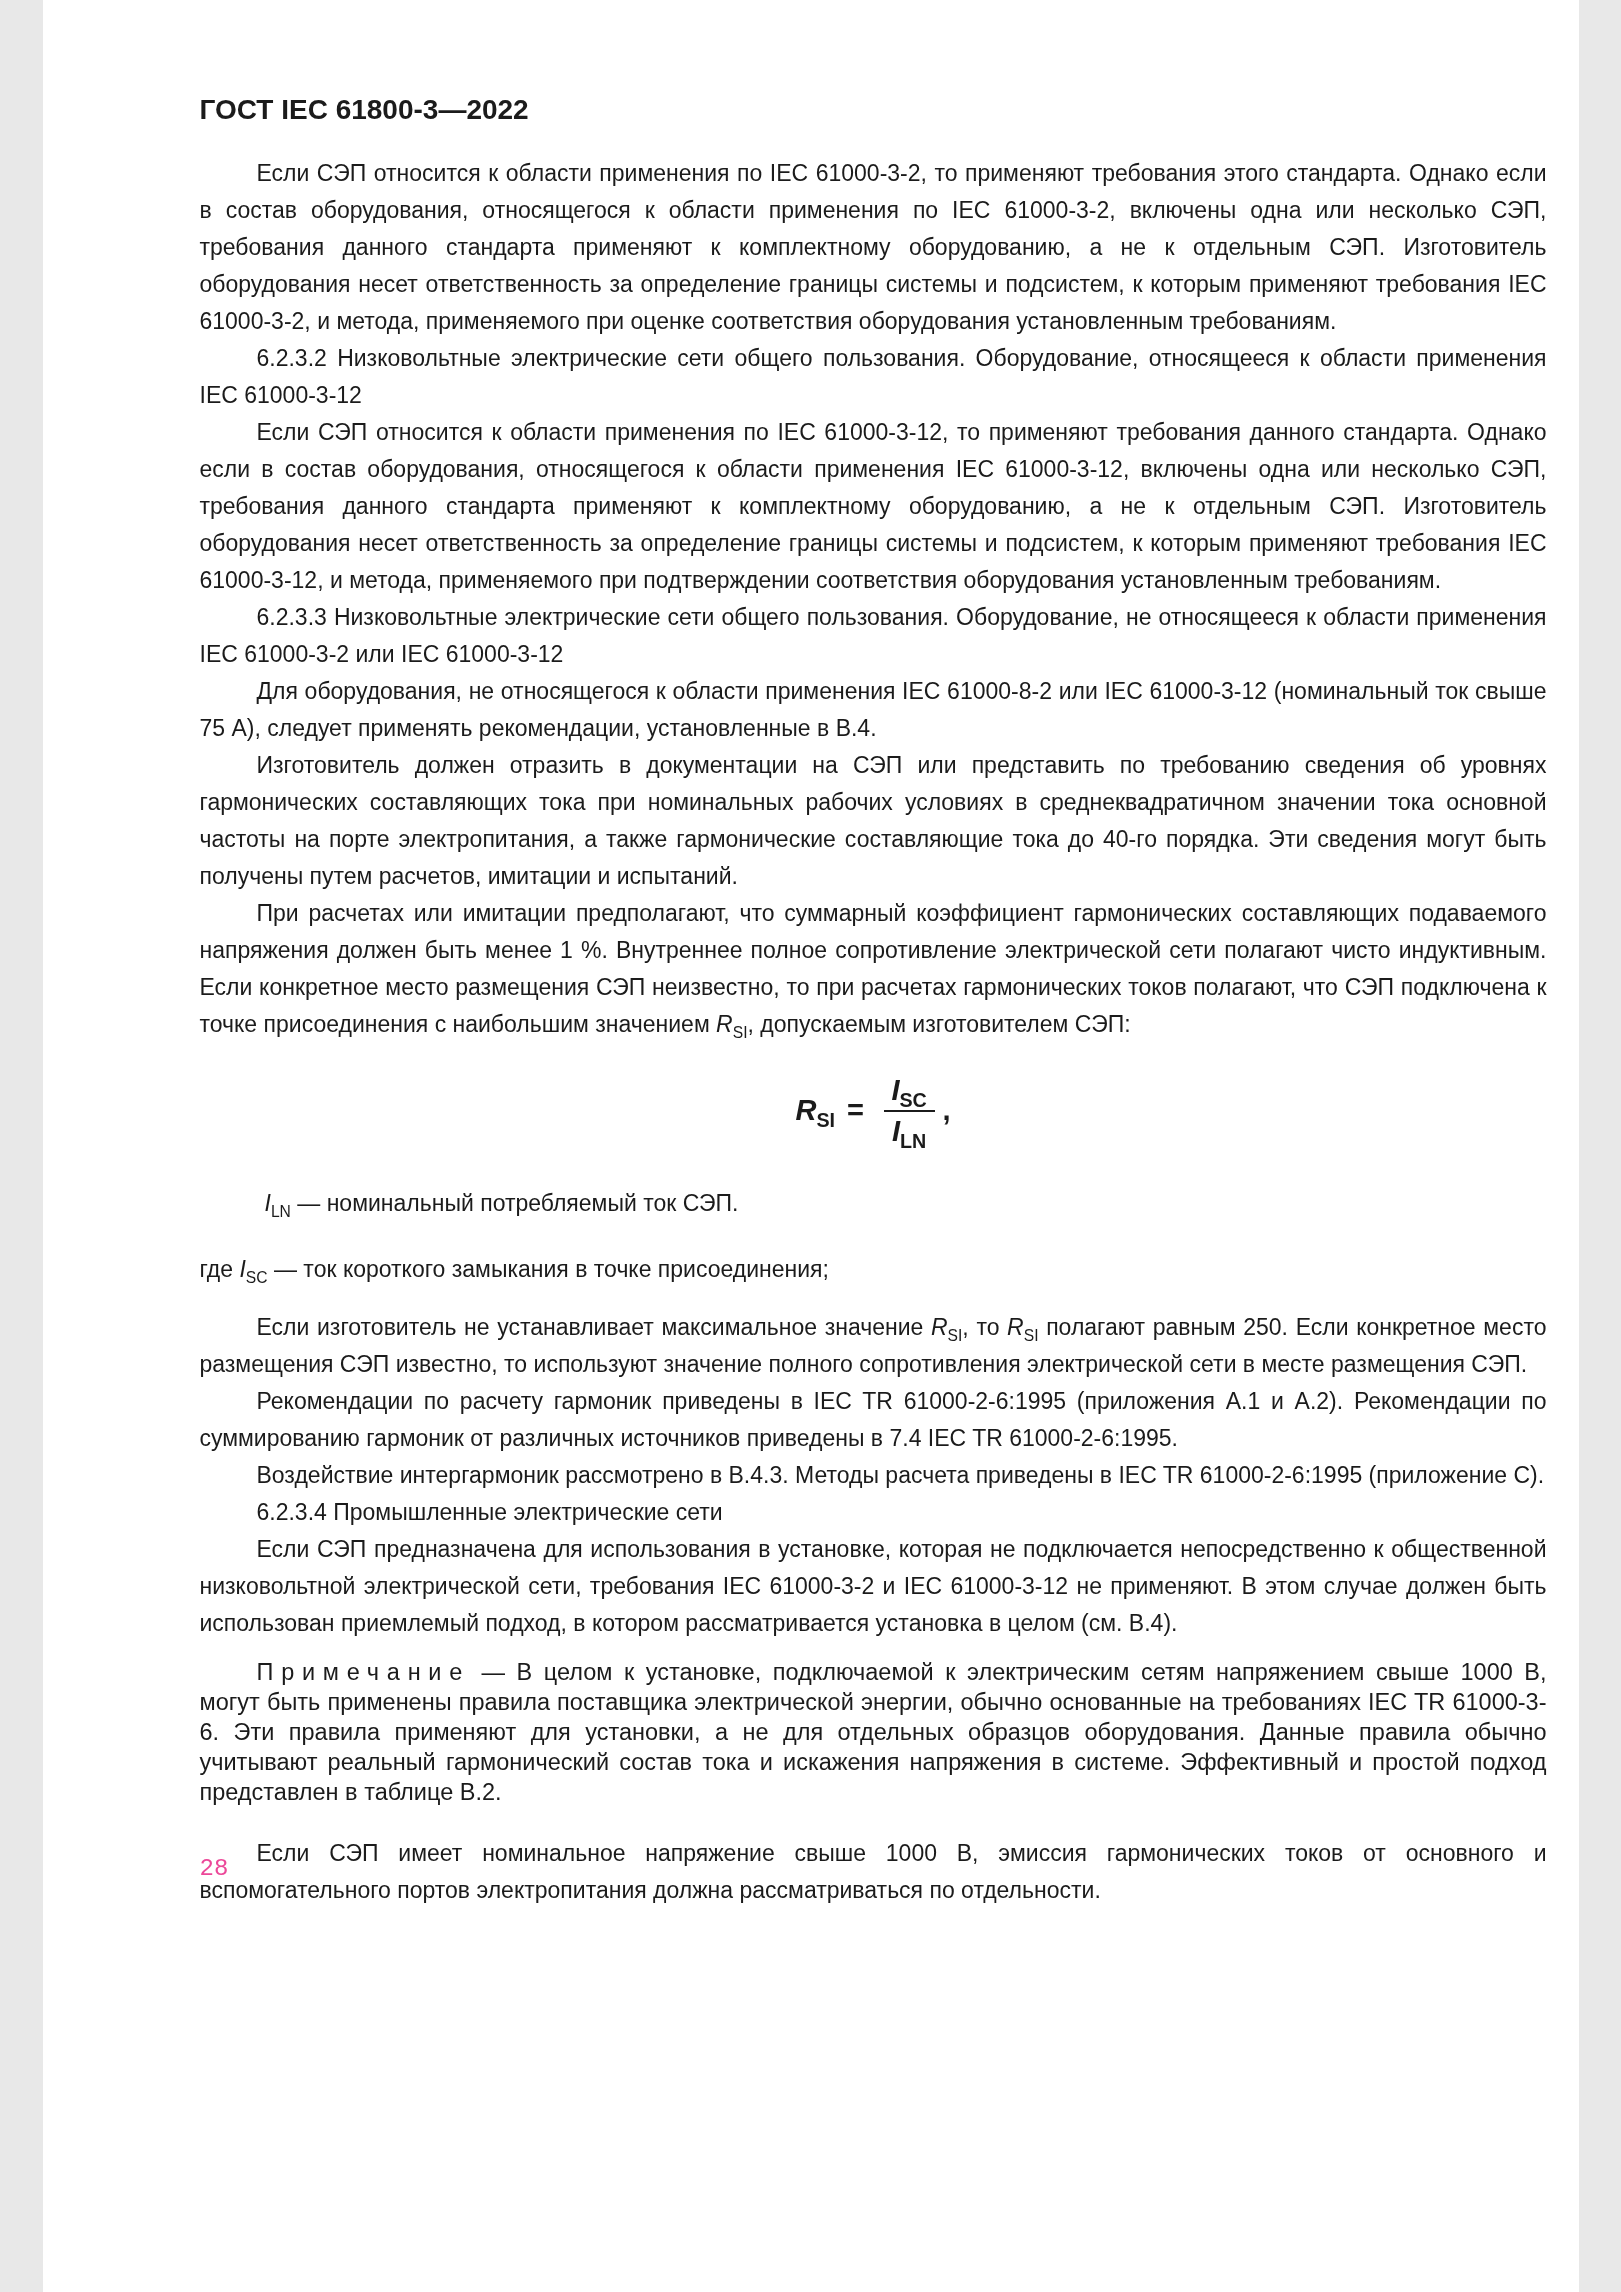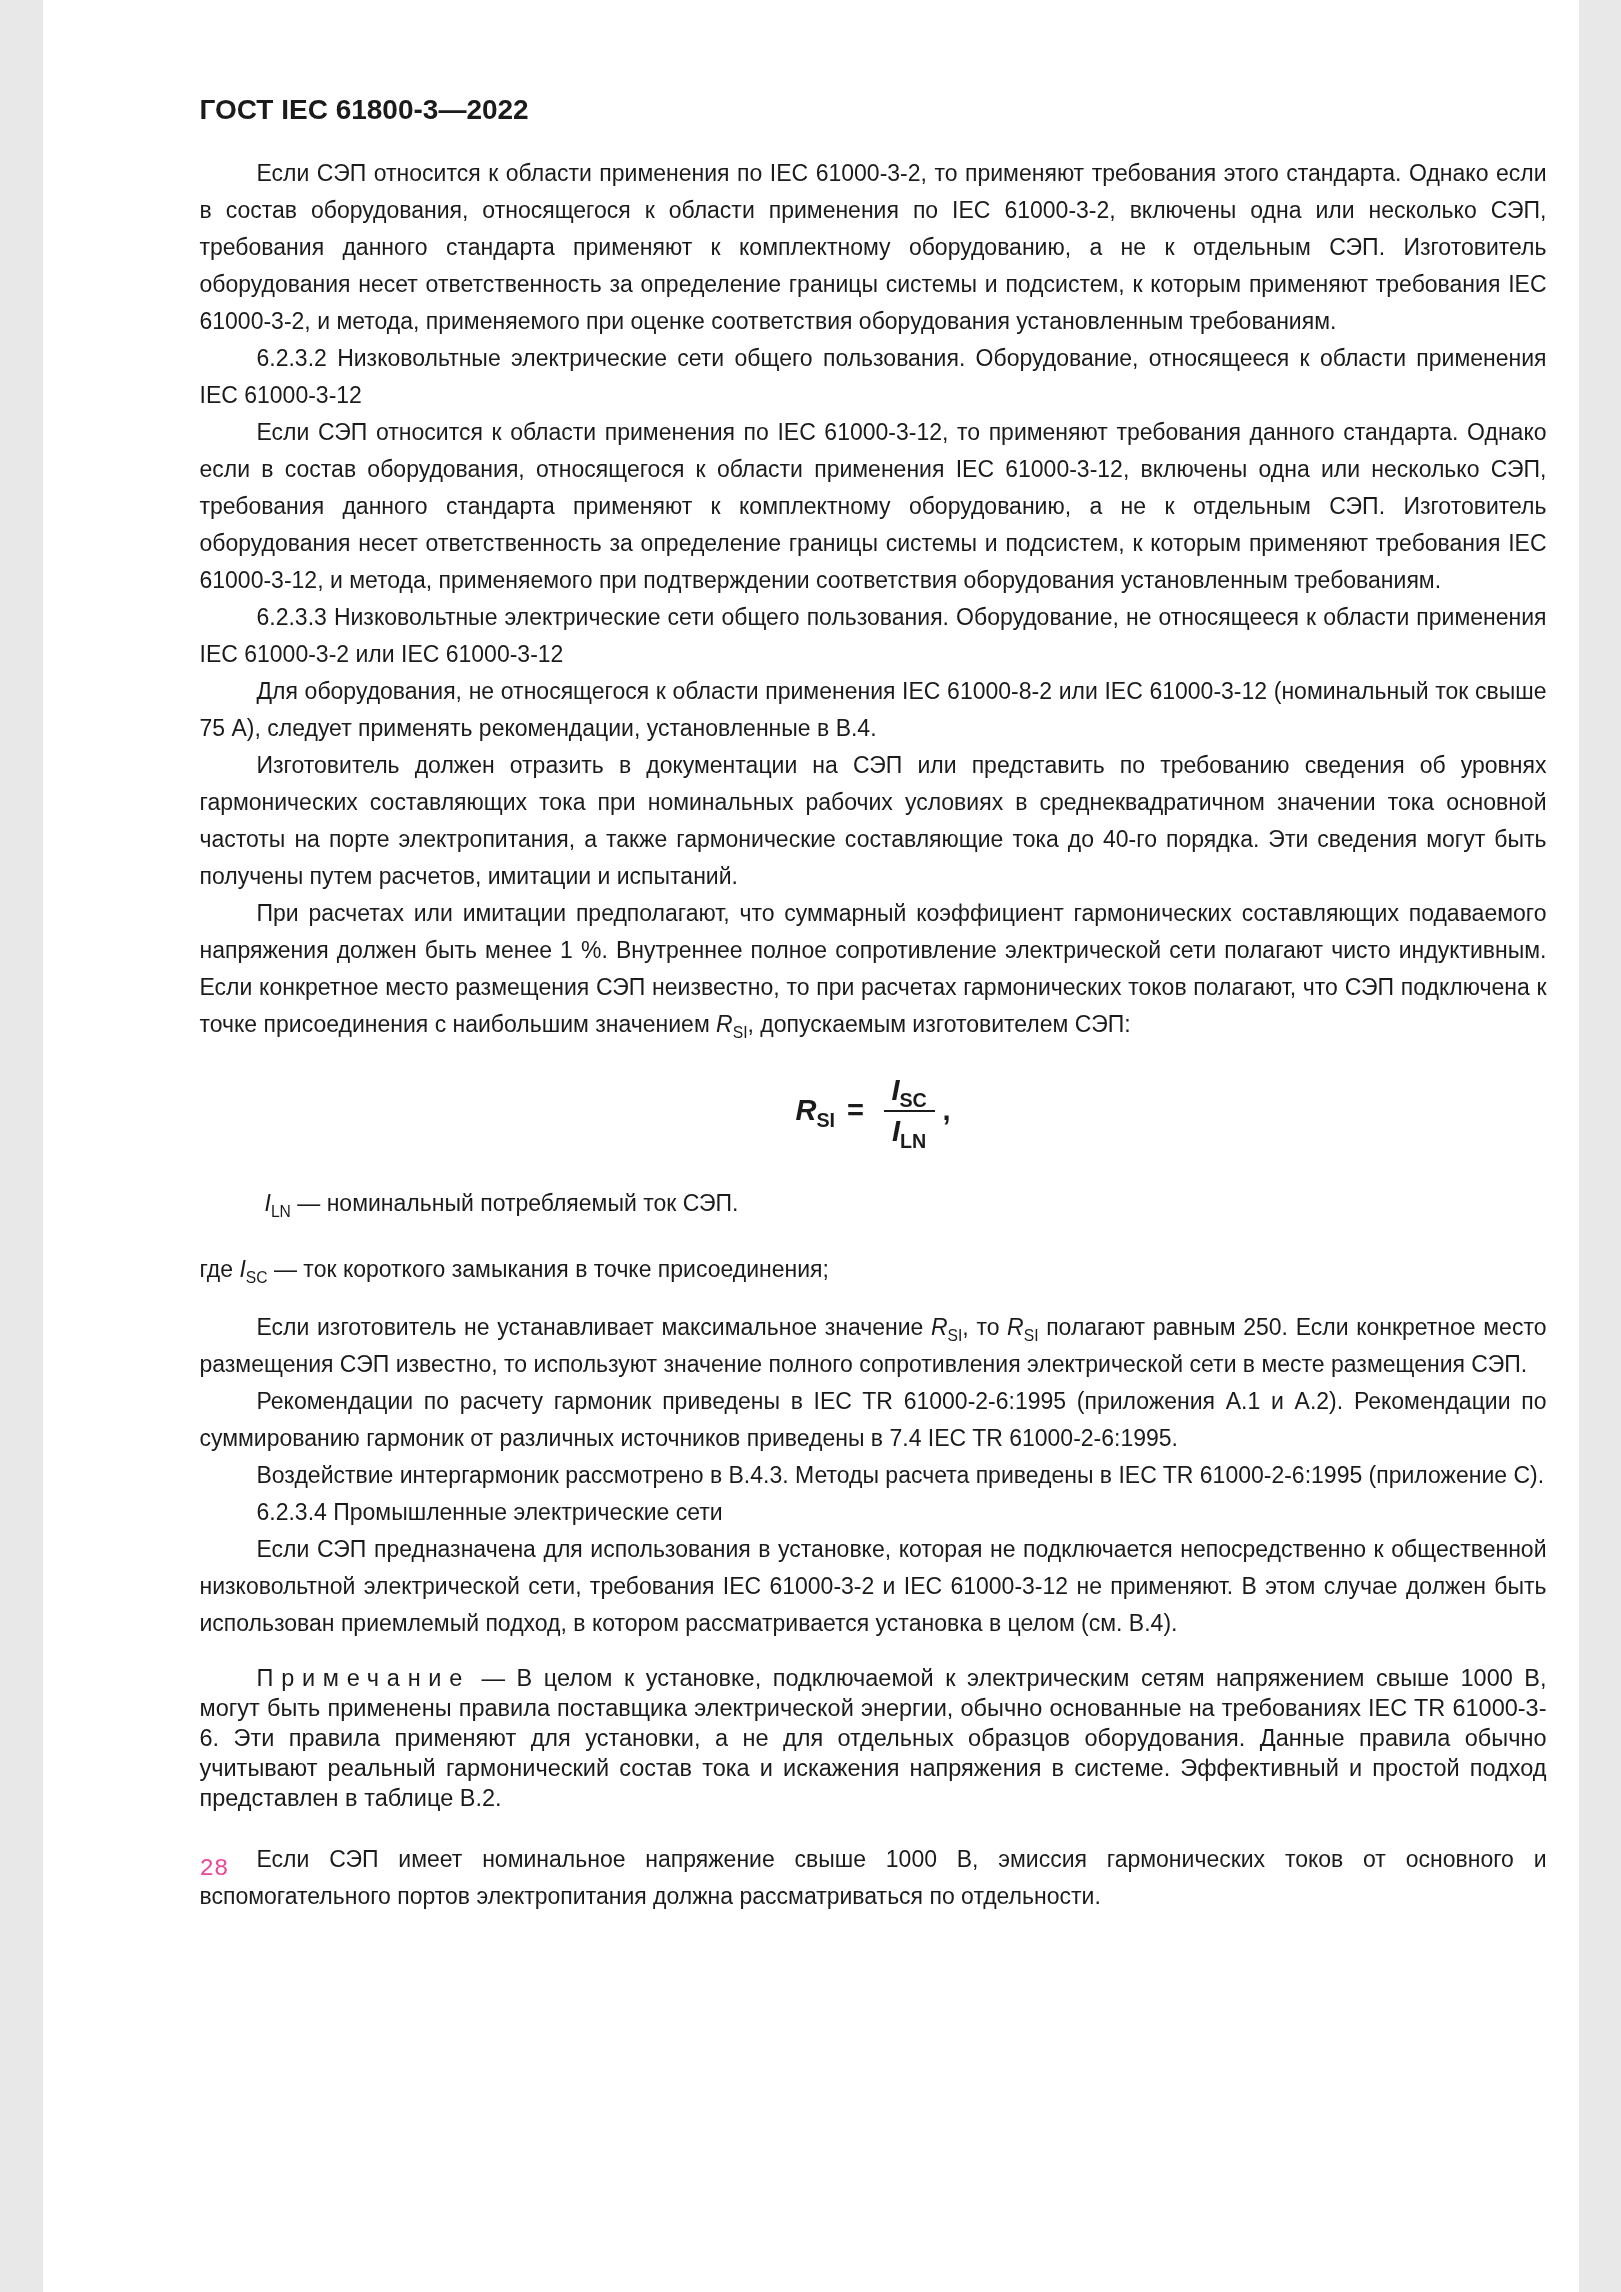--- a/index.html
+++ b/index.html
@@ -38,21 +38,21 @@
     text-align: justify;
     text-indent: 0;
   }
   .blk.indent { text-indent: 57px; }
   .blk.def-first { margin-top: 29px; text-indent: 0; }
   .blk.def-next { text-indent: 0; padding-left: 65px; }
   .blk.after-defs { margin-top: 21.6px; }
   .blk.note {
     font-size: 23.5px;
     line-height: 30px;
-    margin-top: 21px;
+    margin-top: 15px;
     margin-bottom: 27.4px;
   }
   .note-head { letter-spacing: 0.33em; }
   i.var { font-style: italic; }
   sub.var-sub {
     font-size: 0.68em;
     line-height: 0;
   }
   .formula-row {
     display: flex;

